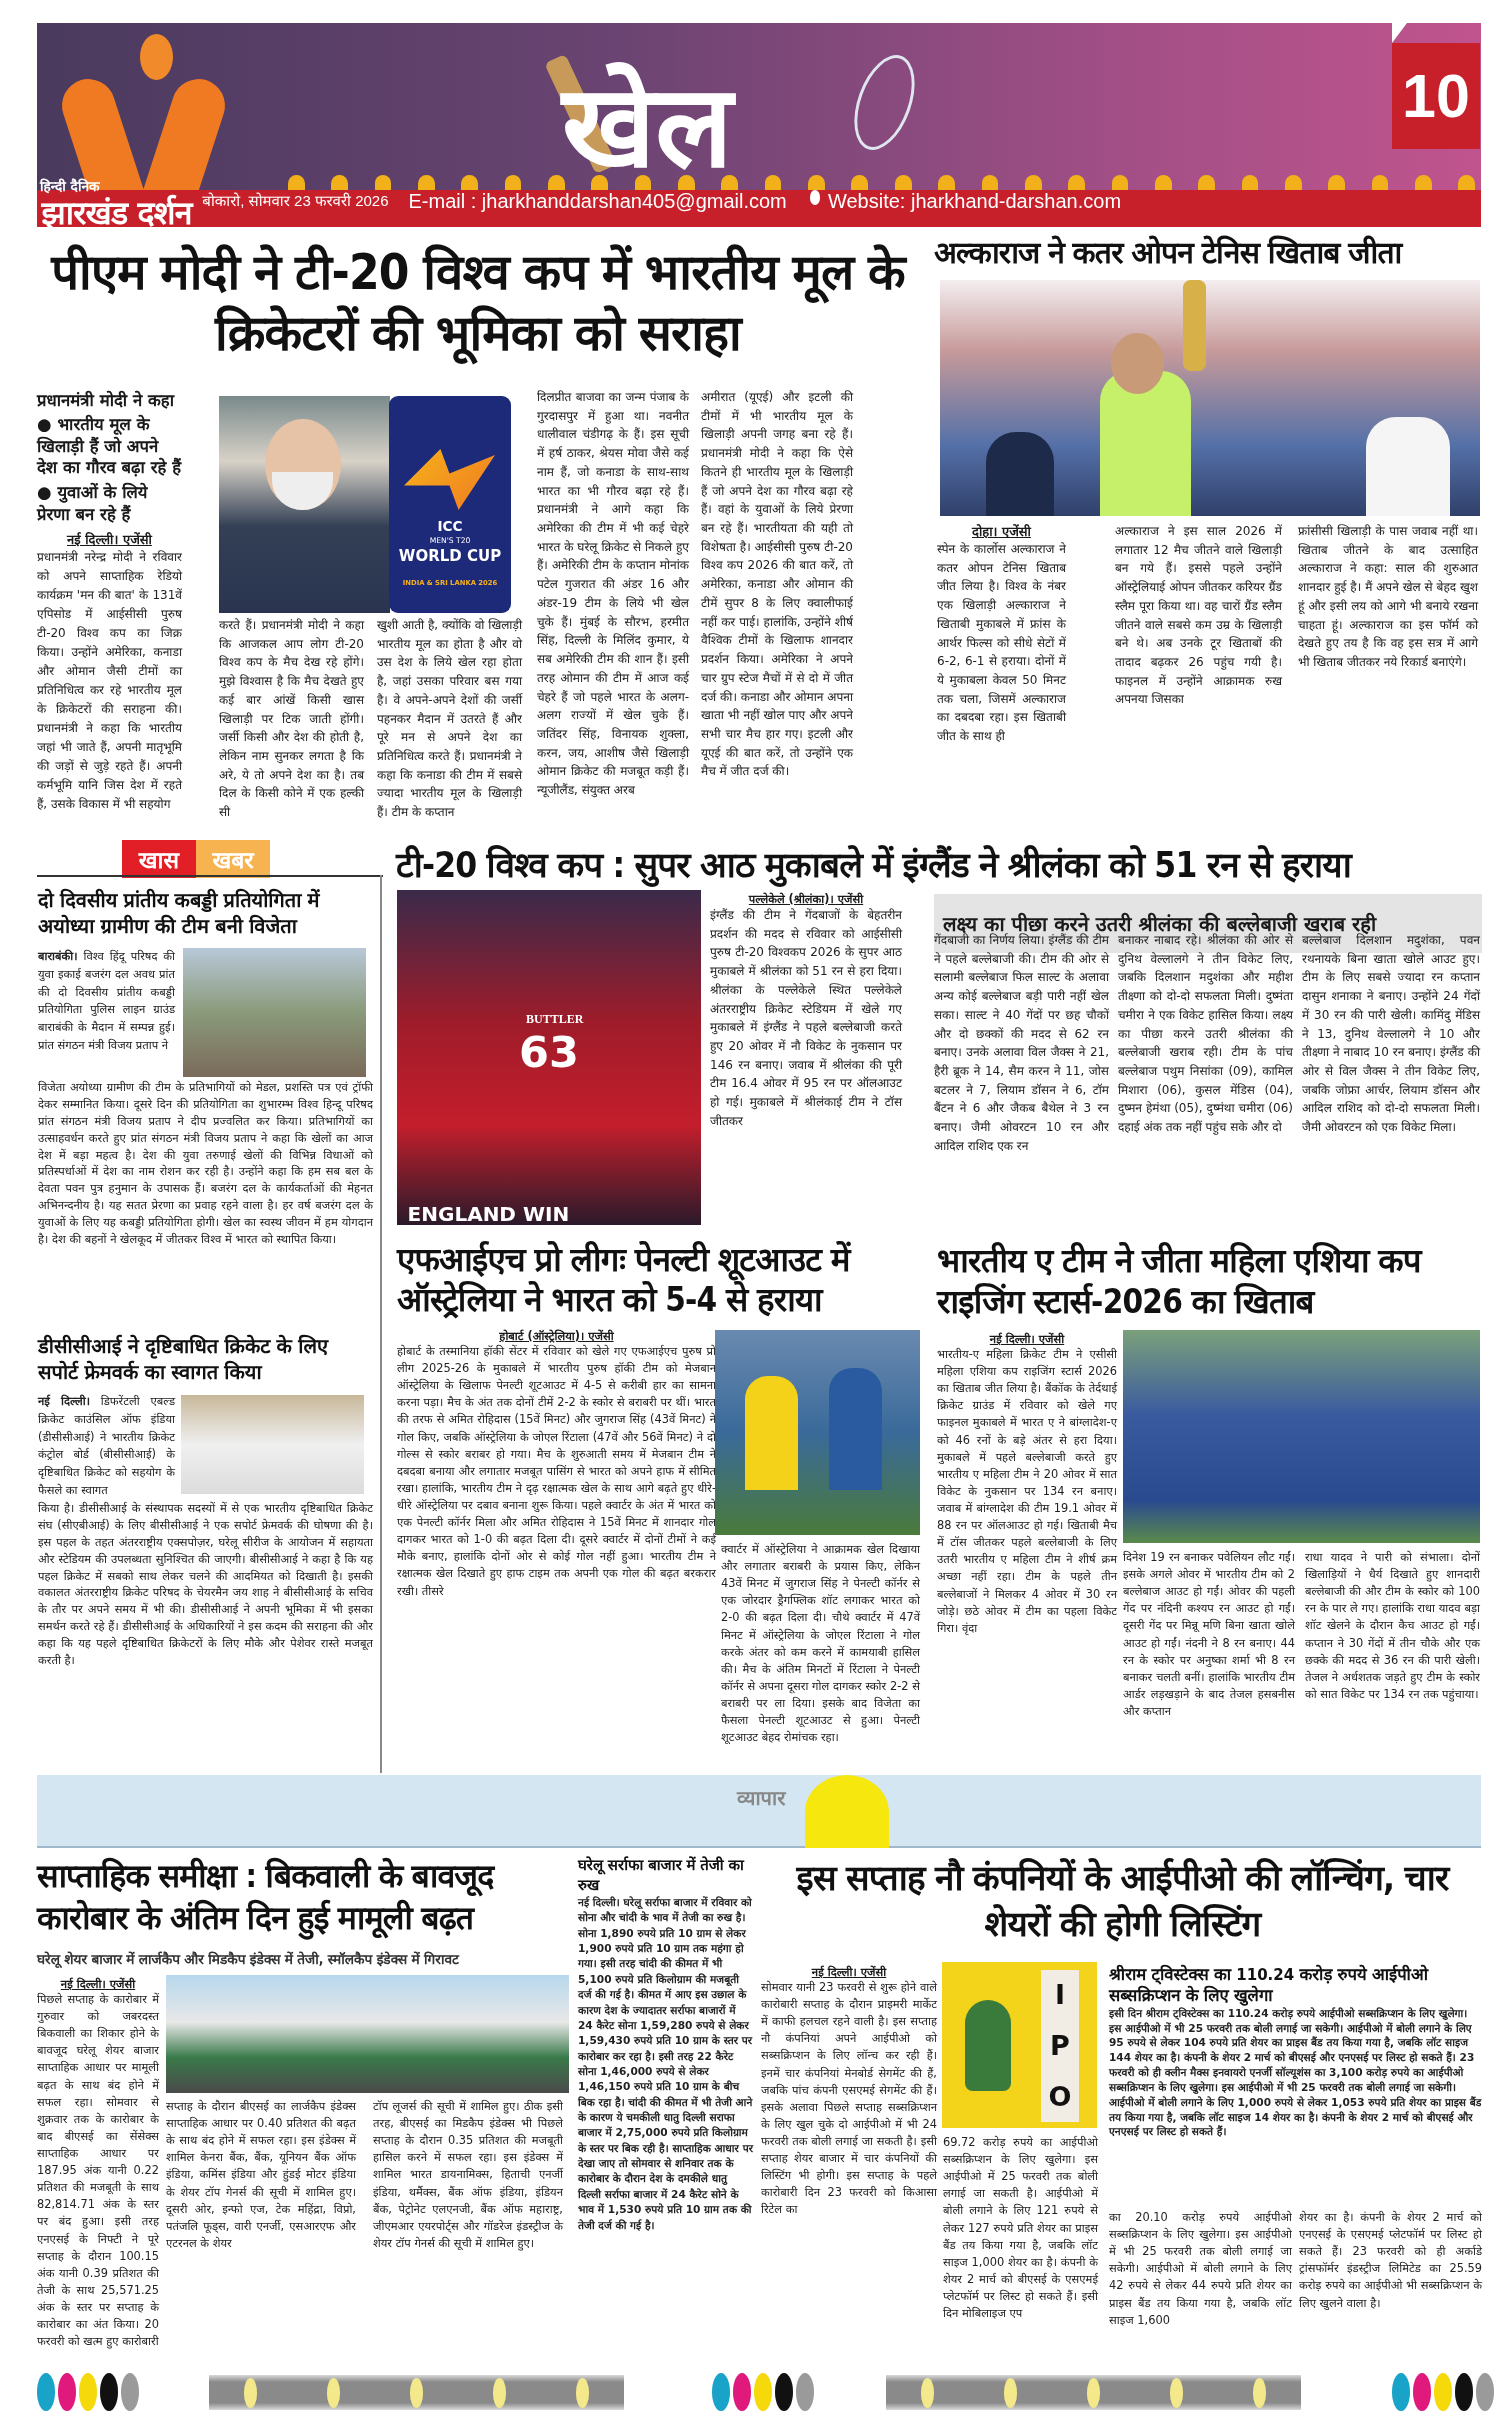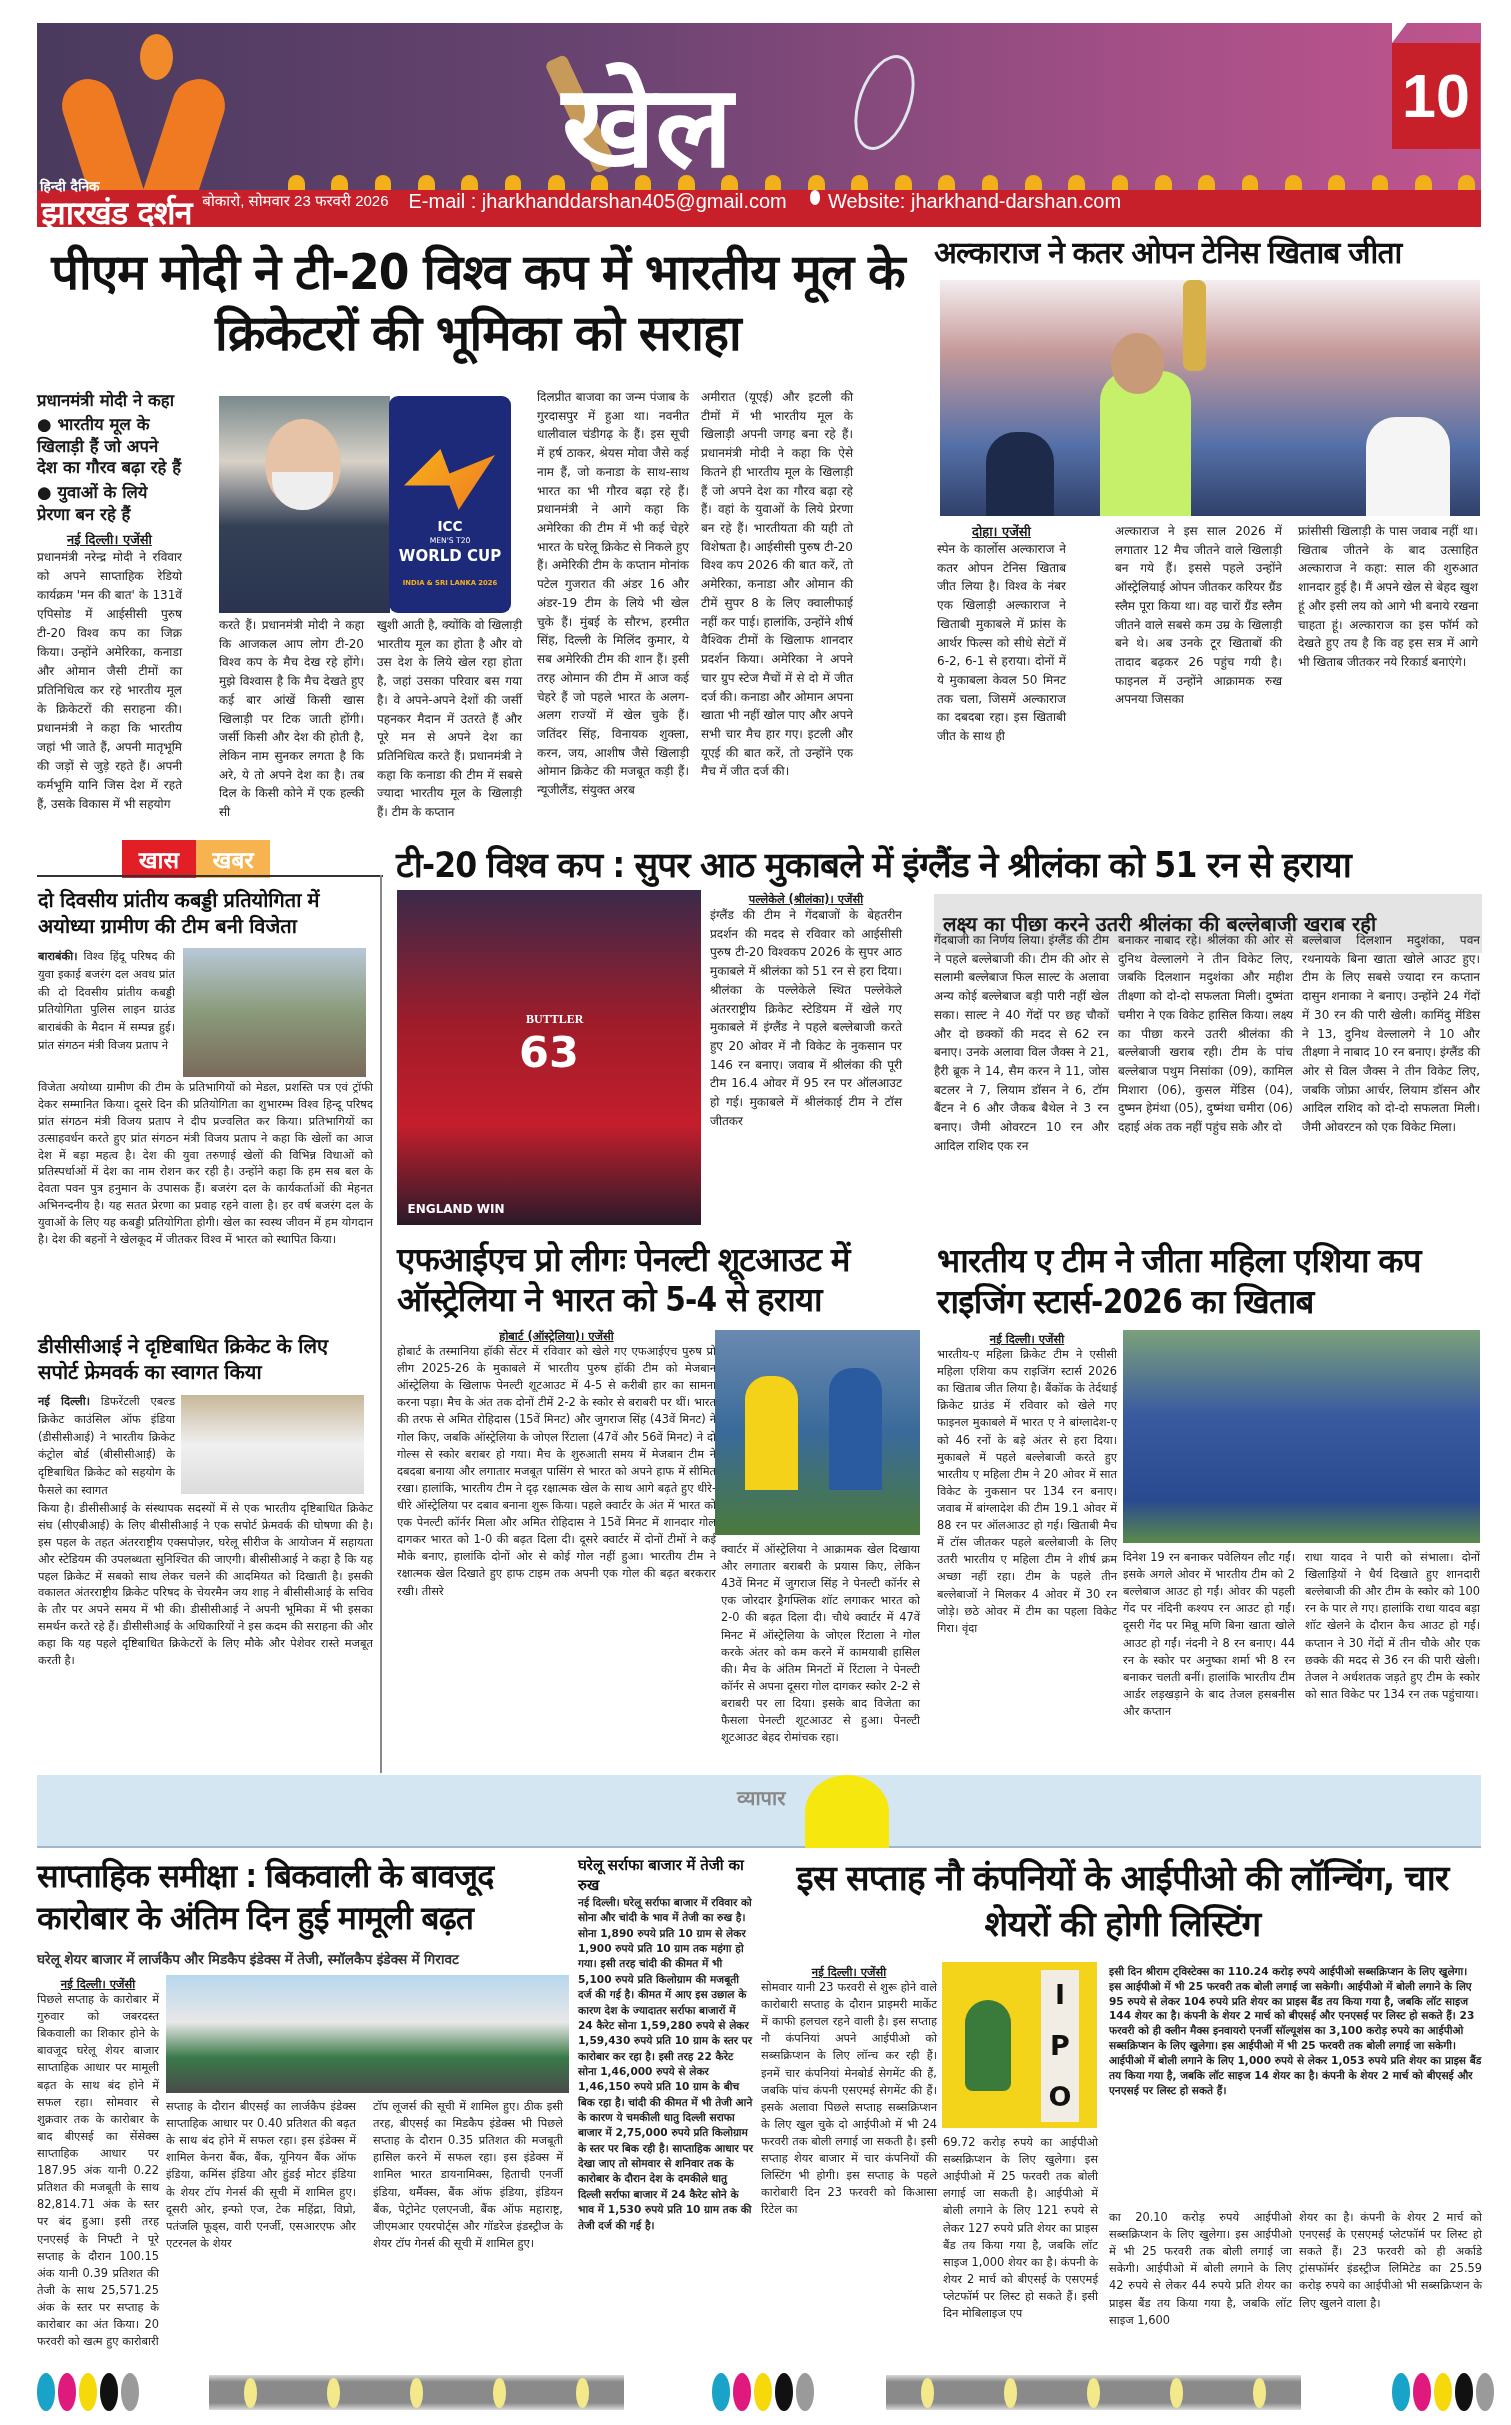--- a/index.html
+++ b/index.html
@@ -163,21 +163,21 @@
   <b>नई दिल्ली।</b>
   <span>डिफरेंटली एबल्ड क्रिकेट काउंसिल ऑफ इंडिया (डीसीसीआई) ने भारतीय क्रिकेट कंट्रोल बोर्ड (बीसीसीआई) के दृष्टिबाधित क्रिकेट को सहयोग के फैसले का स्वागत</span>
 </p>
 <div class="photo" style="left:181px;top:1395px;width:183px;height:99px;background:linear-gradient(180deg,#c8b89a 0%,#f0f0f0 50%,#dcdcdc 100%);"></div>
 <p class="col body-text" style="left:38px;top:1500px;width:335px;font-size:11.4px;line-height:1.48">किया है। डीसीसीआई के संस्थापक सदस्यों में से एक भारतीय दृष्टिबाधित क्रिकेट संघ (सीएबीआई) के लिए बीसीसीआई ने एक सपोर्ट फ्रेमवर्क की घोषणा की है। इस पहल के तहत अंतरराष्ट्रीय एक्सपोज़र, घरेलू सीरीज के आयोजन में सहायता और स्टेडियम की उपलब्धता सुनिश्चित की जाएगी। बीसीसीआई ने कहा है कि यह पहल क्रिकेट में सबको साथ लेकर चलने की आदमियत को दिखाती है। इसकी वकालत अंतरराष्ट्रीय क्रिकेट परिषद के चेयरमैन जय शाह ने बीसीसीआई के सचिव के तौर पर अपने समय में भी की। डीसीसीआई ने अपनी भूमिका में भी इसका समर्थन करते रहे हैं। डीसीसीआई के अधिकारियों ने इस कदम की सराहना की और कहा कि यह पहले दृष्टिबाधित क्रिकेटरों के लिए मौके और पेशेवर रास्ते मजबूत करती है।</p>
 
 <h2 class="abs" style="left:396px;top:840px;width:1095px;font-size:35px;letter-spacing:-0.8px">टी-20 विश्व कप : सुपर आठ मुकाबले में इंग्लैंड ने श्रीलंका को 51 रन से हराया</h2>
 <div class="photo" style="left:397px;top:890px;width:304px;height:335px;background:linear-gradient(180deg,#3a2a4a 0%,#a01c2a 40%,#c41e2c 70%,#2a1a2a 100%);">
   <div style="position:absolute;left:129px;top:122px;color:#fff;font-weight:bold;font-size:12px;font-family:Liberation Serif, serif;">BUTTLER</div>
   <div style="position:absolute;left:122px;top:137px;color:#fff;font-weight:bold;font-size:43px;">63</div>
-  <div style="position:absolute;left:10.6px;top:312px;color:#fff;font-weight:bold;font-size:12px;">ENGLAND WIN</div>
+  <div style="position:absolute;left:10.6px;top:312px;color:#fff;font-weight:bold;font-size:20px;">ENGLAND WIN</div>
 </div>
 <div class="col" style="left:710px;top:891px;width:192px;">
   <span class="dateline" style="font-size:11.4px">पल्लेकेले (श्रीलंका)। एजेंसी</span>
   <p class="body-text" style="font-size:12px">इंग्लैंड की टीम ने गेंदबाजों के बेहतरीन प्रदर्शन की मदद से रविवार को आईसीसी पुरुष टी-20 विश्वकप 2026 के सुपर आठ मुकाबले में श्रीलंका को 51 रन से हरा दिया। श्रीलंका के पल्लेकेले स्थित पल्लेकेले अंतरराष्ट्रीय क्रिकेट स्टेडियम में खेले गए मुकाबले में इंग्लैंड ने पहले बल्लेबाजी करते हुए 20 ओवर में नौ विकेट के नुकसान पर 146 रन बनाए। जवाब में श्रीलंका की पूरी टीम 16.4 ओवर में 95 रन पर ऑलआउट हो गई। मुकाबले में श्रीलंकाई टीम ने टॉस जीतकर</p>
 </div>
 <div class="abs subbox" style="left:934px;top:894px;width:548px;">लक्ष्य का पीछा करने उतरी श्रीलंका की बल्लेबाजी खराब रही</div>
 <p class="col body-text" style="left:934px;top:931px;width:175px;font-size:12px">गेंदबाजी का निर्णय लिया। इंग्लैंड की टीम ने पहले बल्लेबाजी की। टीम की ओर से सलामी बल्लेबाज फिल साल्ट के अलावा अन्य कोई बल्लेबाज बड़ी पारी नहीं खेल सका। साल्ट ने 40 गेंदों पर छह चौकों और दो छक्कों की मदद से 62 रन बनाए। उनके अलावा विल जैक्स ने 21, हैरी ब्रूक ने 14, सैम करन ने 11, जोस बटलर ने 7, लियाम डॉसन ने 6, टॉम बैंटन ने 6 और जैकब बैथेल ने 3 रन बनाए। जैमी ओवरटन 10 रन और आदिल राशिद एक रन</p>
 <p class="col body-text" style="left:1118px;top:931px;width:175px;font-size:12px">बनाकर नाबाद रहे। श्रीलंका की ओर से दुनिथ वेल्लालगे ने तीन विकेट लिए, जबकि दिलशान मदुशंका और महीश तीक्ष्णा को दो-दो सफलता मिली। दुष्मंता चमीरा ने एक विकेट हासिल किया। लक्ष्य का पीछा करने उतरी श्रीलंका की बल्लेबाजी खराब रही। टीम के पांच बल्लेबाज पथुम निसांका (09), कामिल मिशारा (06), कुसल मेंडिस (04), दुष्मन हेमंथा (05), दुष्मंथा चमीरा (06) दहाई अंक तक नहीं पहुंच सके और दो</p>
 <p class="col body-text" style="left:1302px;top:931px;width:178px;font-size:12px">बल्लेबाज दिलशान मदुशंका, पवन रथनायके बिना खाता खोले आउट हुए। टीम के लिए सबसे ज्यादा रन कप्तान दासुन शनाका ने बनाए। उन्होंने 24 गेंदों में 30 रन की पारी खेली। कामिंदु मेंडिस ने 13, दुनिथ वेल्लालगे ने 10 और तीक्ष्णा ने नाबाद 10 रन बनाए। इंग्लैंड की ओर से विल जैक्स ने तीन विकेट लिए, जबकि जोफ्रा आर्चर, लियाम डॉसन और आदिल राशिद को दो-दो सफलता मिली। जैमी ओवरटन को एक विकेट मिला।</p>
 
@@ -232,20 +232,21 @@
 <div class="photo" style="left:942px;top:1962px;width:155px;height:166px;background:#f4d41a;">
   <div style="position:absolute;left:23px;top:38px;width:46px;height:91px;background:#3a7a3a;border-radius:23px 23px 7.6px 7.6px;"></div>
   <div style="position:absolute;left:99px;top:7.6px;width:38px;height:152px;background:#f2ede4;display:flex;flex-direction:column;justify-content:space-around;align-items:center;font-weight:bold;font-size:27px;color:#111;">
     <span>I</span>
     <span>P</span>
     <span>O</span>
   </div>
 </div>
 <p class="col body-text" style="left:943px;top:2134px;width:155px;font-size:11.4px;line-height:1.5">69.72 करोड़ रुपये का आईपीओ सब्सक्रिप्शन के लिए खुलेगा। इस आईपीओ में 25 फरवरी तक बोली लगाई जा सकती है। आईपीओ में बोली लगाने के लिए 121 रुपये से लेकर 127 रुपये प्रति शेयर का प्राइस बैंड तय किया गया है, जबकि लॉट साइज 1,000 शेयर का है। कंपनी के शेयर 2 मार्च को बीएसई के एसएमई प्लेटफॉर्म पर लिस्ट हो सकते हैं। इसी दिन मोबिलाइज एप</p>
 <div class="col" style="left:1109px;top:1964px;width:373px;">
+  <h3 style="font-size:16.7px;line-height:1.25">श्रीराम ट्विस्टेक्स का 110.24 करोड़ रुपये आईपीओ सब्सक्रिप्शन के लिए खुलेगा</h3>
   <p class="body-text" style="font-size:10.6px;line-height:1.4;text-align:left;font-weight:bold">इसी दिन श्रीराम ट्विस्टेक्स का 110.24 करोड़ रुपये आईपीओ सब्सक्रिप्शन के लिए खुलेगा। इस आईपीओ में भी 25 फरवरी तक बोली लगाई जा सकेगी। आईपीओ में बोली लगाने के लिए 95 रुपये से लेकर 104 रुपये प्रति शेयर का प्राइस बैंड तय किया गया है, जबकि लॉट साइज 144 शेयर का है। कंपनी के शेयर 2 मार्च को बीएसई और एनएसई पर लिस्ट हो सकते हैं। 23 फरवरी को ही क्लीन मैक्स इनवायरो एनर्जी सॉल्यूशंस का 3,100 करोड़ रुपये का आईपीओ सब्सक्रिप्शन के लिए खुलेगा। इस आईपीओ में भी 25 फरवरी तक बोली लगाई जा सकेगी। आईपीओ में बोली लगाने के लिए 1,000 रुपये से लेकर 1,053 रुपये प्रति शेयर का प्राइस बैंड तय किया गया है, जबकि लॉट साइज 14 शेयर का है। कंपनी के शेयर 2 मार्च को बीएसई और एनएसई पर लिस्ट हो सकते हैं।</p>
 </div>
 <p class="col body-text" style="left:1109px;top:2209px;width:183px;font-size:11.4px;line-height:1.5">का 20.10 करोड़ रुपये आईपीओ सब्सक्रिप्शन के लिए खुलेगा। इस आईपीओ में भी 25 फरवरी तक बोली लगाई जा सकेगी। आईपीओ में बोली लगाने के लिए 42 रुपये से लेकर 44 रुपये प्रति शेयर का प्राइस बैंड तय किया गया है, जबकि लॉट साइज 1,600</p>
 <p class="col body-text" style="left:1299px;top:2209px;width:183px;font-size:11.4px;line-height:1.5">शेयर का है। कंपनी के शेयर 2 मार्च को एनएसई के एसएमई प्लेटफॉर्म पर लिस्ट हो सकते हैं। 23 फरवरी को ही अर्काडे ट्रांसफॉर्मर इंडस्ट्रीज लिमिटेड का 25.59 करोड़ रुपये का आईपीओ भी सब्सक्रिप्शन के लिए खुलने वाला है।</p>
 
 <div class="abs regmarks" style="left:37px;">
   <span style="background:#1aa3c8" title="#1aa3c8"></span>
     <span style="background:#e0197d"></span>
     <span style="background:#f5d90a"></span>
     <span style="background:#111"></span>

